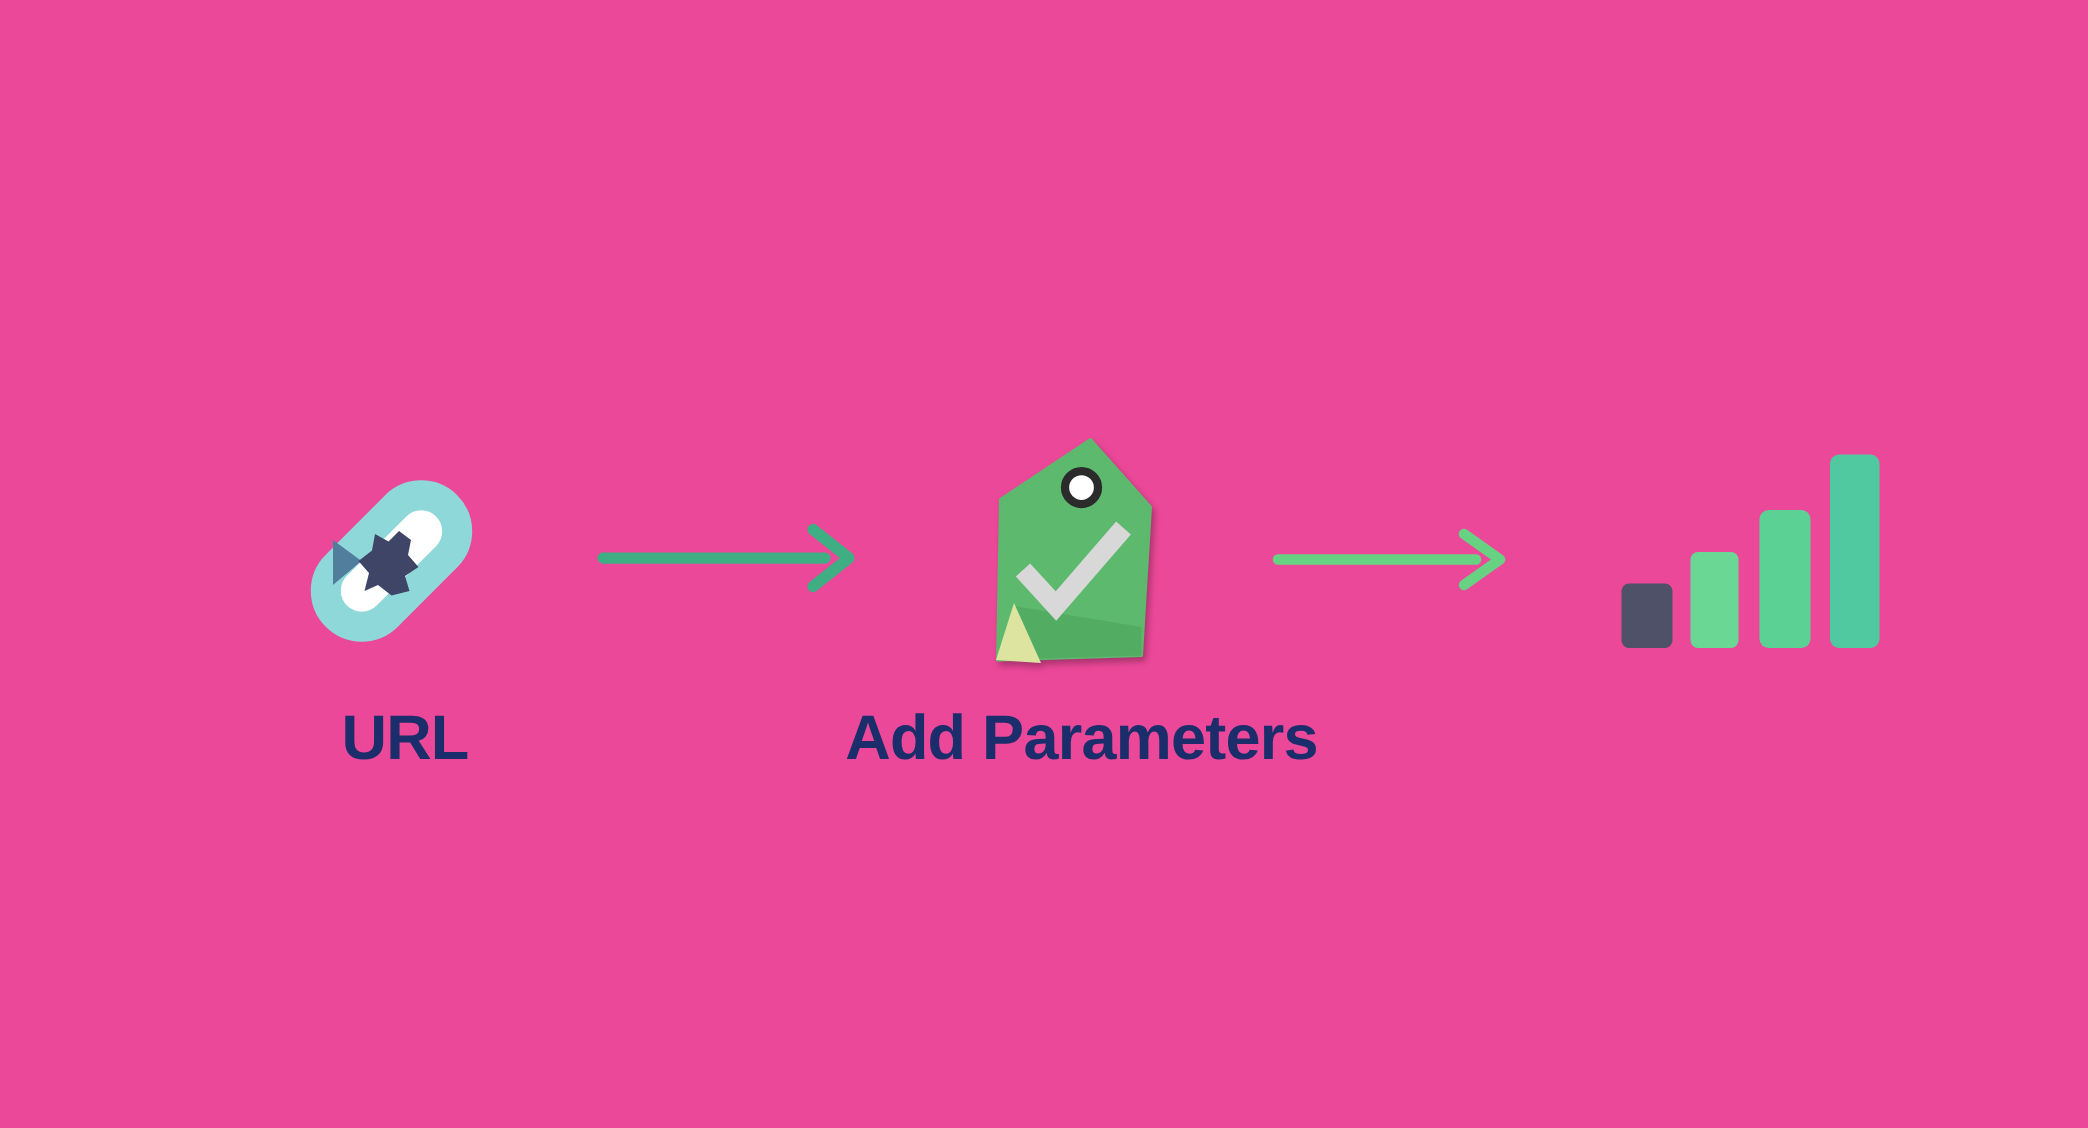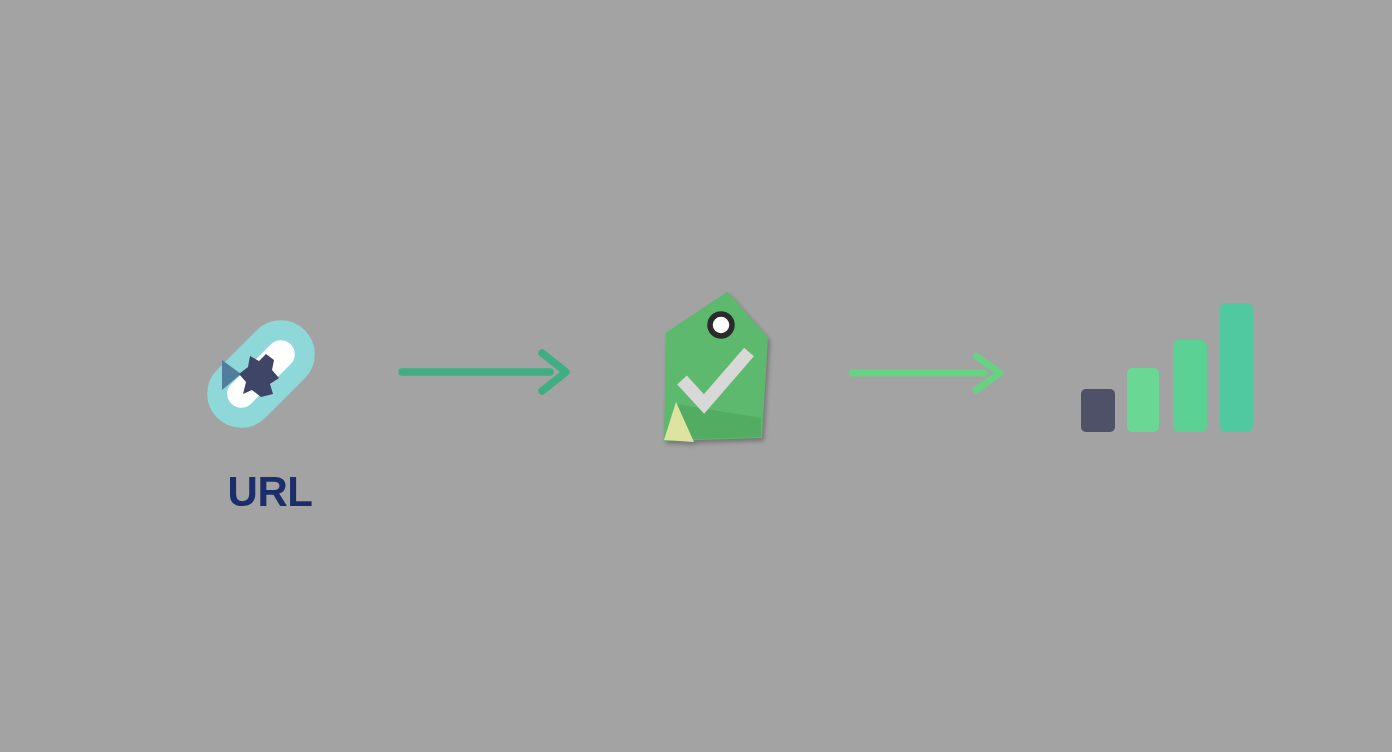--- a/index.html
+++ b/index.html
@@ -1,20 +1,20 @@
 <!DOCTYPE html>
 <html><head>
 <meta charset="utf-8">
 <style>
   html, body { margin: 0; padding: 0; background: #ffffff; }
   .stage {
     position: relative;
     width: 1392px;
     height: 752px;
-    background: #a3a3a3;
+    background: #ec4899;
     font-family: "Liberation Sans", sans-serif;
     overflow: hidden;
   }
   .abs { position: absolute; }
   .step-label {
     position: absolute;
     transform: translate(-50%, -50%);
     font-weight: 700;
     font-size: 42px;
     letter-spacing: -0.5px;
@@ -60,15 +60,16 @@
 
   <svg id="icon-bars" class="abs" viewBox="0 0 178 140">
     <rect x="3" y="93" width="34" height="43" rx="5" fill="#4e5168"></rect>
     <rect x="49" y="72" width="32" height="64" rx="5" fill="#6ad795"></rect>
     <rect x="95" y="44" width="34" height="92" rx="6" fill="#5bd193"></rect>
     <rect x="142" y="7" width="33" height="129" rx="6" fill="#50c8a0"></rect>
   </svg>
 
   <div id="label-url" class="step-label">URL</div>
 
+  <div id="label-params" class="step-label">Add Parameters</div>
 
 
 </div>
 
 </body></html>

